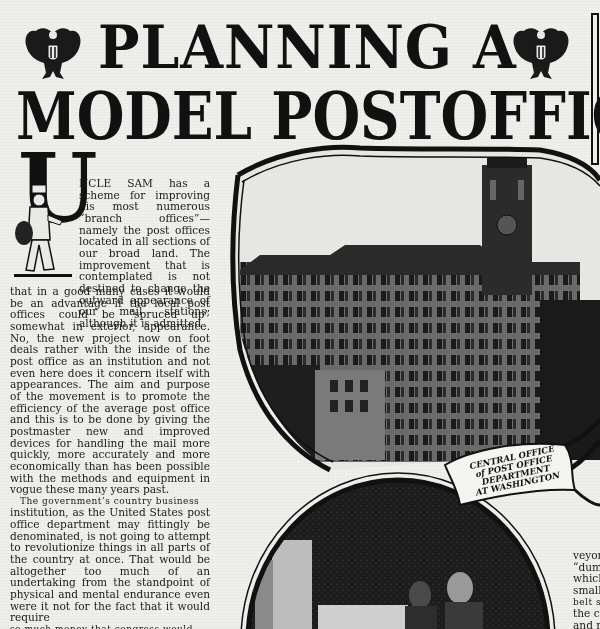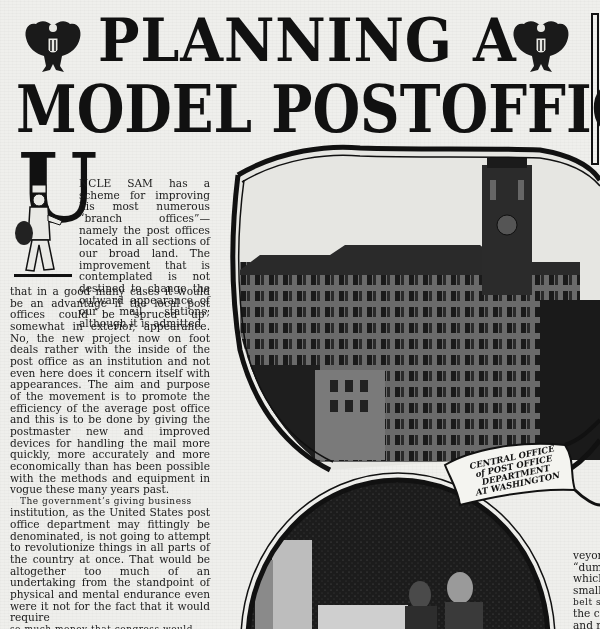--- a/index.html
+++ b/index.html
@@ -12,21 +12,21 @@
   }
   .paper-noise {
     position: absolute; inset: 0;
     background:
       repeating-linear-gradient(0deg, rgba(0,0,0,0.018) 0 1px, transparent 1px 3px),
       repeating-linear-gradient(90deg, rgba(0,0,0,0.012) 0 1px, transparent 1px 4px);
     pointer-events: none;
   }
   
   .headline {
-    position: absolute; left: 0; top: 4px; width: 587px; height: 140px;
+    position: absolute; left: 0; top: 11px; width: 587px; height: 140px;
   }
   .hl-line {
     position: absolute;
     font-family: "DejaVu Serif", serif;
     font-weight: bold;
     color: #111;
     letter-spacing: -1px;
     transform-origin: left top;
     white-space: nowrap;
     line-height: 1;
@@ -187,21 +187,21 @@
     <path d="M20,95 L14,125 L22,126 L27,100 L32,125 L42,124 L36,95 Z" fill="#e9e9e5" stroke="#111" stroke-width="1.5"></path>
   </svg>
 </div>
 
 <div class="wrap-text">
   <p>NCLE SAM has a scheme for improving his most numerous “branch offices”—namely the post offices located in all sections of our broad land. The improvement that is contemplated is not destined to change the outward appearance of our mail stations, although it is admitted</p>
 </div>
 
 <div class="body-text">
   <p>that in a good many cases it would be an advantage if the local post offices could be “spruced up” somewhat in exterior, appearance. No, the new project now on foot deals rather with the inside of the post office as an institution and not even here does it concern itself with appearances. The aim and purpose of the movement is to promote the efficiency of the average post office and this is to be done by giving the postmaster new and improved devices for handling the mail more quickly, more accurately and more economically than has been possible with the methods and equipment in vogue these many years past.</p>
-  <p class="indent small-cap">The government’s giving business</p>
+  <p class="indent small-cap">The government’s country business</p>
   <p>institution, as the United States post office department may fittingly be denominated, is not going to attempt to revolutionize things in all parts of the country at once. That would be altogether too much of an undertaking from the standpoint of physical and mental endurance even were it not for the fact that it would require</p>
   <p class="small-cap">so much money that congress would</p>
 
 </div>
 
 <div class="col-right-frag">
   <div>veyon</div>
   <div>“dum</div>
   <div>which</div>
   <div>small</div>

